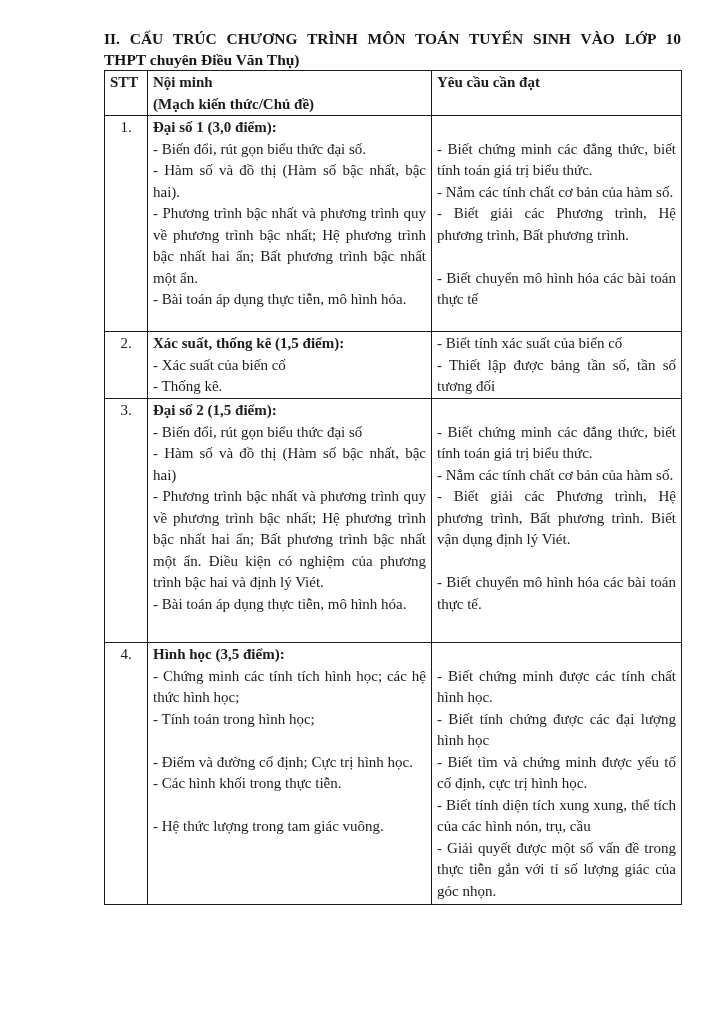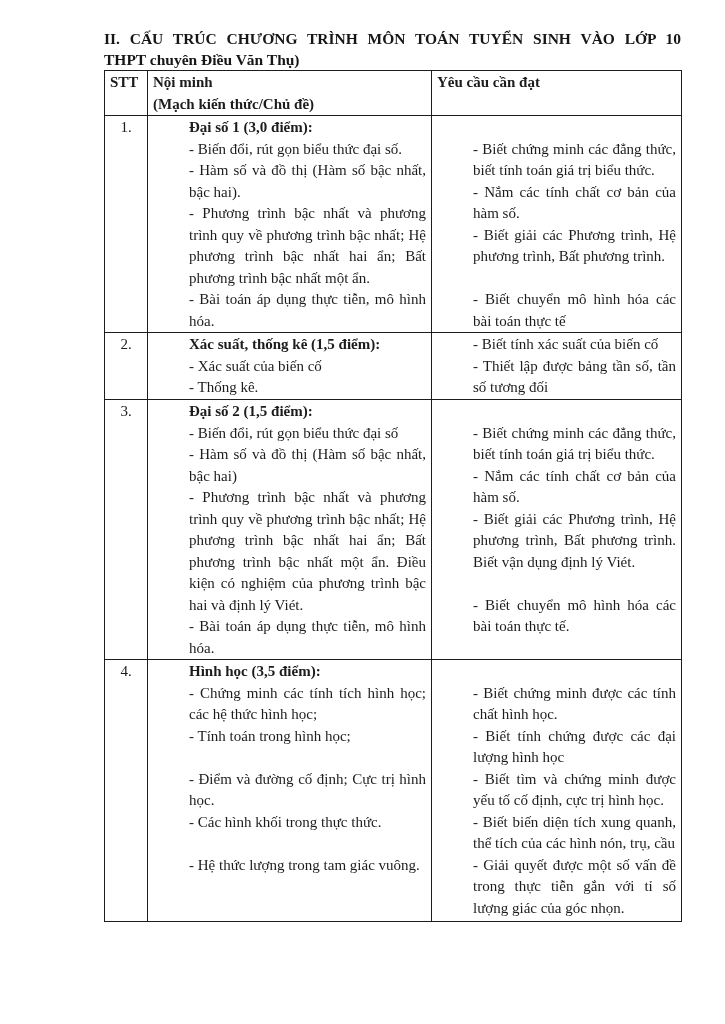--- a/index.html
+++ b/index.html
@@ -51,21 +51,20 @@
   }
   thead tr { height: 44px; }
   .th-sub { font-weight: bold; }
   td.stt {
     text-align: center;
     padding-top: 3px;
   }
   .para {
     text-align: justify;
     min-height: 21.5px;
-    margin-left: 36px;
   }
   .para.heading {
     font-weight: bold;
     text-align: left;
   }
   tr.r1 { height: 216px; }
   tr.r2 { height: 67px; }
   tr.r3 { height: 244px; }
   tr.r4 { height: 262px; }
 </style>
@@ -150,30 +149,30 @@
         </tr>
 
         <tr class="r4">
           <td class="stt">4.</td>
           <td>
             <div class="para heading">Hình học (3,5 điểm):</div>
             <div class="para">- Chứng minh các tính tích hình học; các hệ thức hình học;</div>
             <div class="para">- Tính toán trong hình học;</div>
             <div class="para"></div>
             <div class="para">- Điểm và đường cố định; Cực trị hình học.</div>
-            <div class="para">- Các hình khối trong thực thức.</div>
+            <div class="para">- Các hình khối trong thực tiễn.</div>
             <div class="para"></div>
             <div class="para">- Hệ thức lượng trong tam giác vuông.</div>
           </td>
           <td>
             <div class="para"></div>
             <div class="para">- Biết chứng minh được các tính chất hình học.</div>
             <div class="para">- Biết tính chứng được các đại lượng hình học</div>
             <div class="para">- Biết tìm và chứng minh được yếu tố cố định, cực trị hình học.</div>
-            <div class="para">- Biết biến diện tích xung quanh, thể tích của các hình nón, trụ, cầu</div>
+            <div class="para">- Biết tính diện tích xung xung, thể tích của các hình nón, trụ, cầu</div>
             <div class="para">- Giải quyết được một số vấn đề trong thực tiễn gắn với tỉ số lượng giác của góc nhọn.</div>
           </td>
         </tr>
 
       </tbody>
     </table>
   </div>
 </div>
 
 </body></html>

